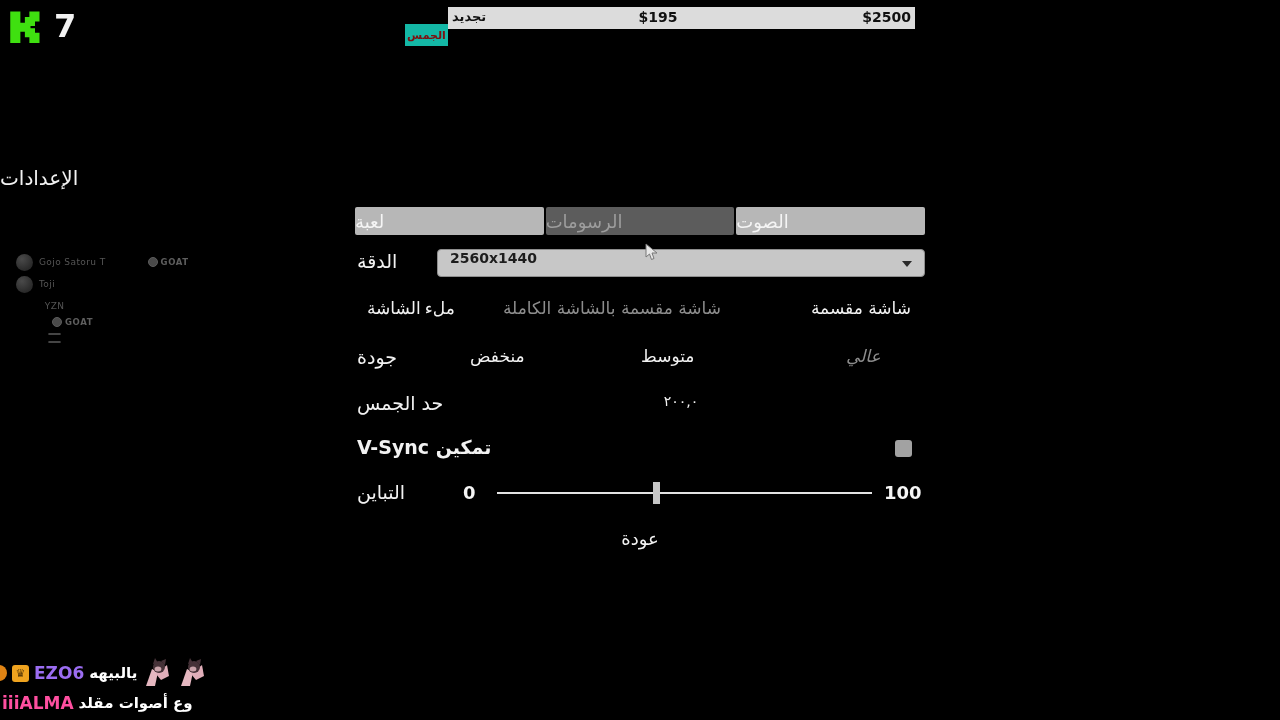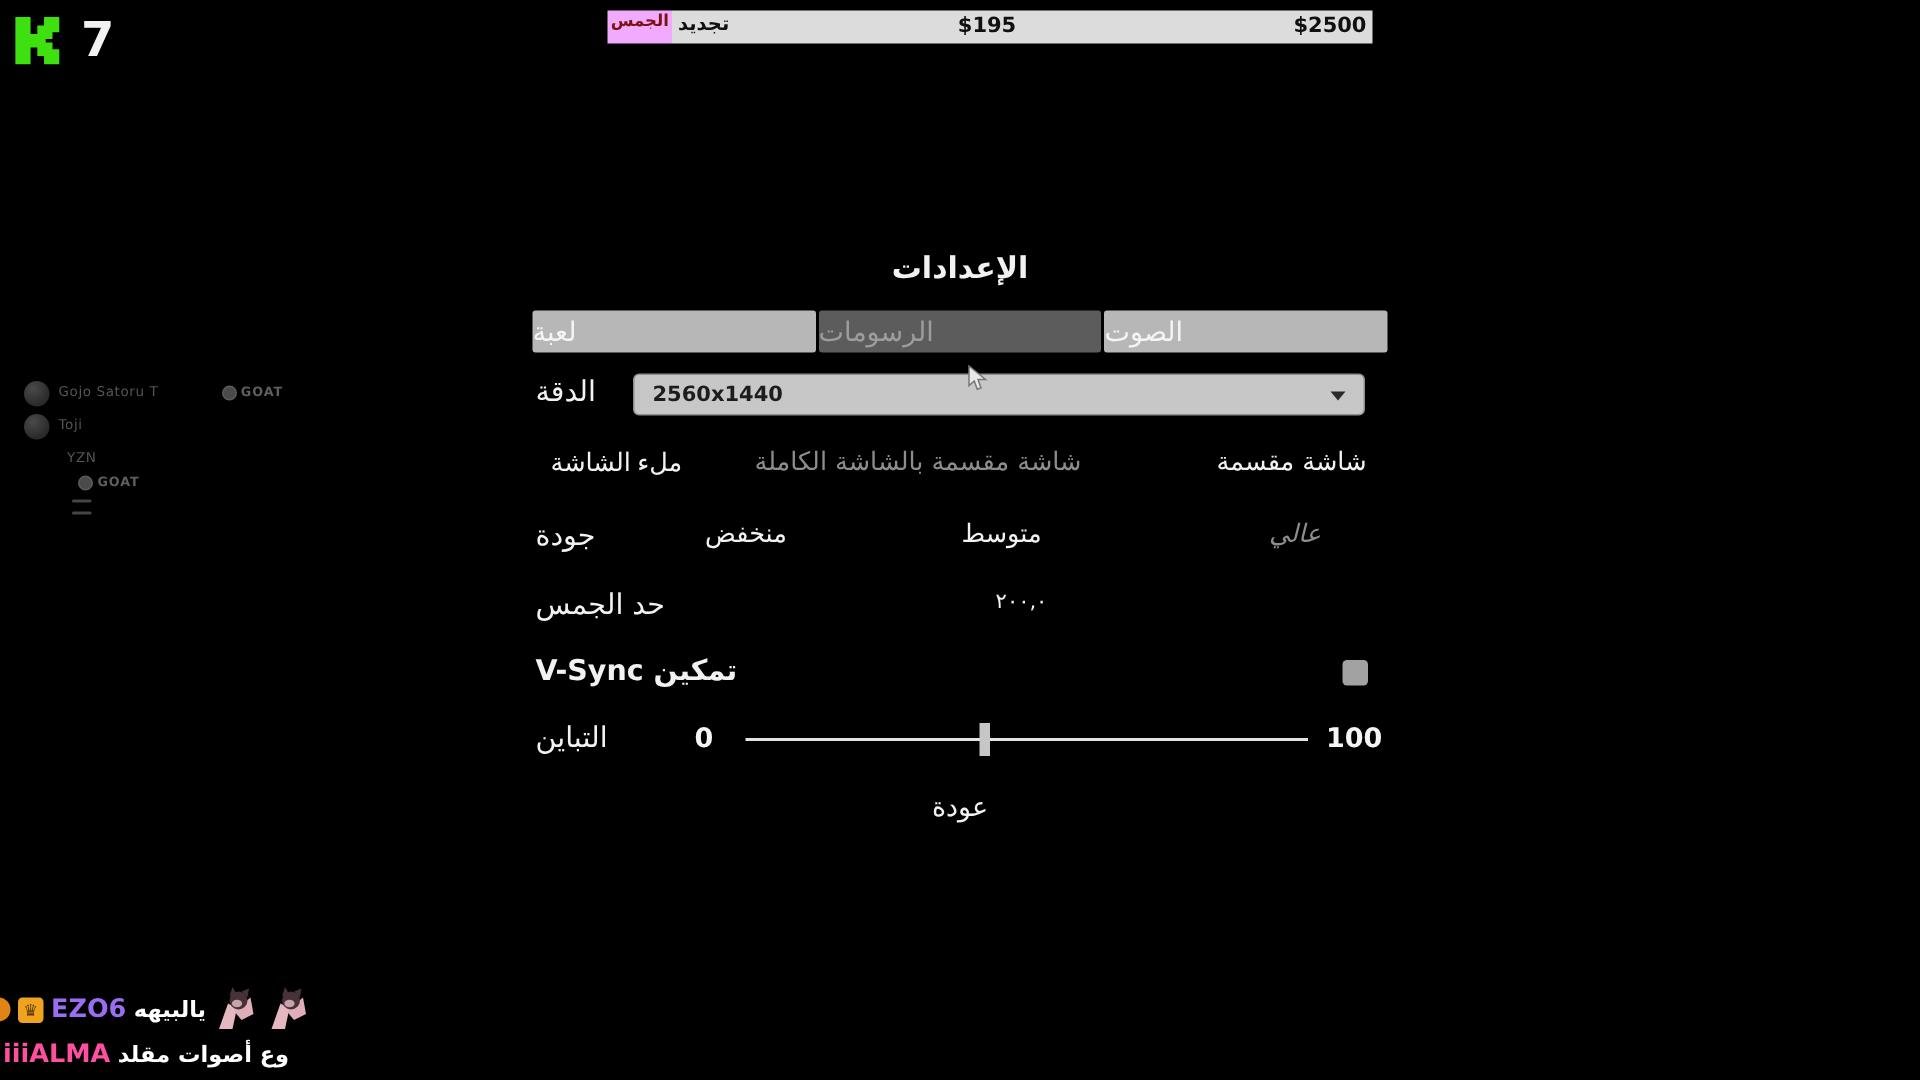--- a/index.html
+++ b/index.html
@@ -7,51 +7,51 @@
     width:1280px;height:720px;background:#000;overflow:hidden;position:relative;
     font-family:"DejaVu Sans",sans-serif;
   }
   .abs{position:absolute;}
 
   
   .logo{left:8px;top:6px;display:flex;align-items:center;gap:10px;}
   .logo-num{color:#f2f2f2;font-size:32px;font-weight:bold;line-height:40px;}
 
   
-  .hud-red{left:405px;top:7px;width:43px;height:22px;background:#f0abfc;
-    display:flex;justify-content:center;
+  .hud-red{left:405px;top:24px;width:43px;height:22px;background:#14b8a6;
+    display:flex;align-items:center;justify-content:center;
     color:#7d1111;font-size:11px;font-weight:bold;}
   .hud-bar{left:448px;top:7px;width:467px;height:22px;background:#dcdcdc;}
   .hud-renew{left:452px;top:9px;color:#101010;font-size:13px;font-weight:bold;}
   .hud-mid{left:448px;top:9px;width:420px;text-align:center;color:#101010;font-size:14px;font-weight:bold;}
   .hud-right{top:9px;right:369px;color:#101010;font-size:14px;font-weight:bold;}
 
   
   .plist-row{display:flex;align-items:center;gap:6px;height:18px;}
   .p-avatar{width:17px;height:17px;border-radius:50%;
     background:radial-gradient(circle at 35% 30%,#4a4a4a,#2a2a2a 70%);}
   .p-name{color:#555;font-size:9px;letter-spacing:.4px;}
   .p-badge{display:flex;align-items:center;gap:3px;padding-left:36px;}
   .p-badge-dot{width:8px;height:8px;border-radius:50%;background:#4a4a4a;border:1px solid #5c5c5c;}
   .p-badge-txt{color:#5e5e5e;font-size:8.5px;font-weight:bold;letter-spacing:.6px;}
   .p-emo{width:11px;height:11px;border-radius:3px;background:#343434;border:1px solid #454545;}
 
   
-  .menu-title{left:0;top:166px;width:1280px;text-align:center;
-    color:#f2f2f2;font-size:20px;font-weight:bold;}
+  .menu-title{left:0;top:166px;width:1280px;text-align:left;
+    color:#f2f2f2;font-size:20px;}
   .tabs{left:355px;top:207px;width:570px;height:28px;display:flex;gap:2px;}
   .tab{flex:1;display:flex;align-items:center;justify-content:flex-start;
     background:#b7b7b7;color:#f5f5f5;font-size:18px;border-radius:2px;cursor:default;}
   .tab.sel{background:#5c5c5c;color:#9d9d9d;}
 
   .lbl{color:#f2f2f2;font-size:19px;}
   .lbl-res{left:357px;top:250px;}
-  .dropdown{left:422px;top:249px;width:488px;height:28px;background:#c7c7c7;
+  .dropdown{left:437px;top:249px;width:488px;height:28px;background:#c7c7c7;
     border:1px solid #8e8e8e;border-radius:4px;box-sizing:border-box;
-    display:flex;align-items:center;}
+    display:flex;align-items:flex-start;}
   .dd-val{margin-left:12px;color:#1d1d1d;font-size:14px;font-weight:bold;}
   .dd-arrow{position:absolute;right:12px;top:11px;width:0;height:0;
     border-left:5px solid transparent;border-right:5px solid transparent;border-top:6px solid #2a2a2a;}
 
   .opt{font-size:17px;color:#f2f2f2;white-space:nowrap;}
   .opt.dim{color:#8d8d8d;}
 
   .row-mode{top:298px;}
   .row-qual{top:346px;}
   .lbl-frame{left:357px;top:392px;}

